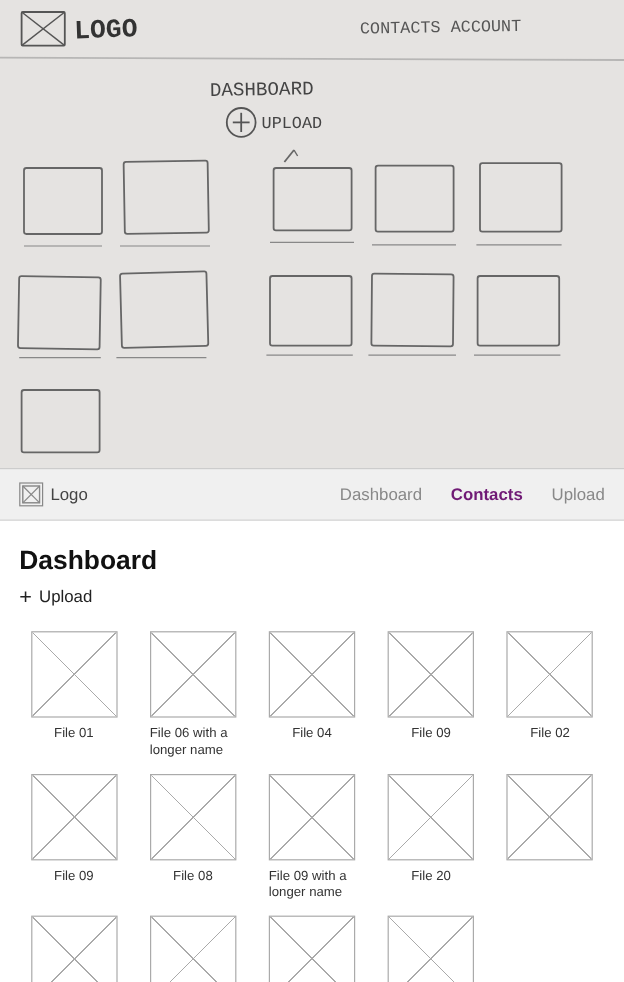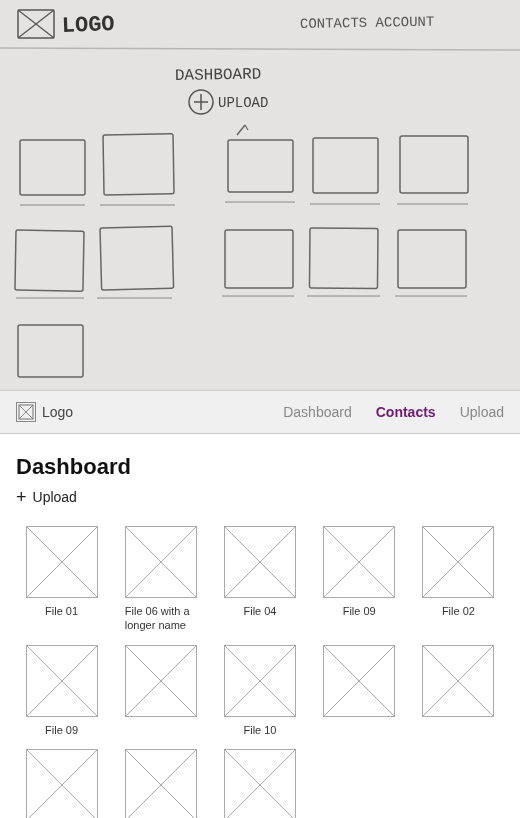--- a/index.html
+++ b/index.html
@@ -237,24 +237,29 @@
       <div class="file-item">
         <div class="file-thumb"></div>
         <span class="file-name">File 02</span>
       </div>
       <div class="file-item">
         <div class="file-thumb"></div>
         <span class="file-name">File 09</span>
       </div>
       <div class="file-item">
         <div class="file-thumb"></div>
-      </div>
-      <div class="file-item">
-        <div class="file-thumb"></div>
-        <span class="file-name">File 10</span>
+        <span class="file-name">File 08</span>
+      </div>
+      <div class="file-item">
+        <div class="file-thumb"></div>
+        <span class="file-name">File 09 with a longer name</span>
+      </div>
+      <div class="file-item">
+        <div class="file-thumb"></div>
+        <span class="file-name">File 20</span>
       </div>
       <div class="file-item">
         <div class="file-thumb"></div>
       </div>
       <div class="file-item">
         <div class="file-thumb"></div>
       </div>
       <div class="file-item">
         <div class="file-thumb"></div>
       </div>

